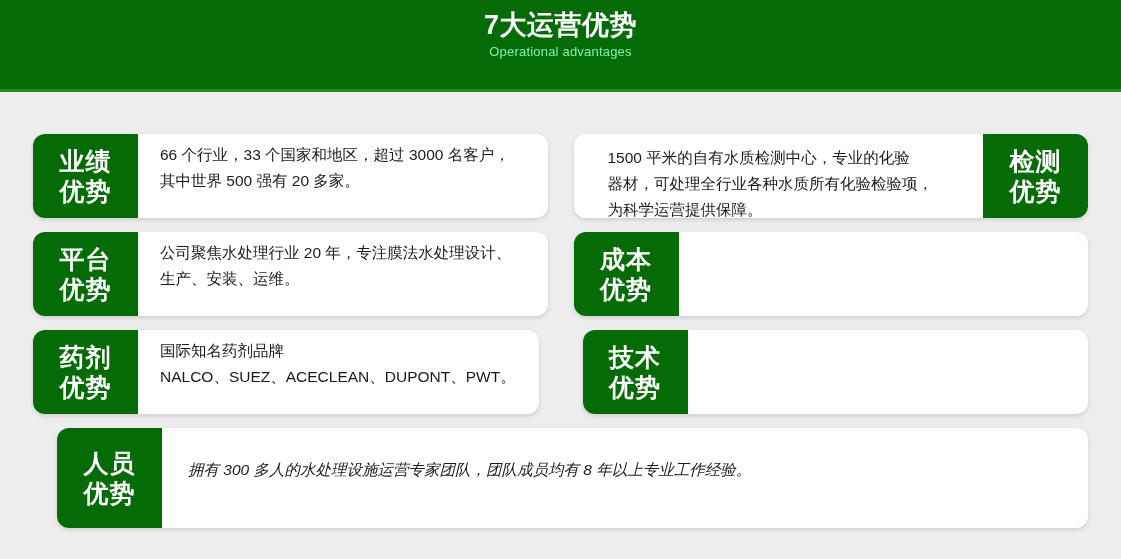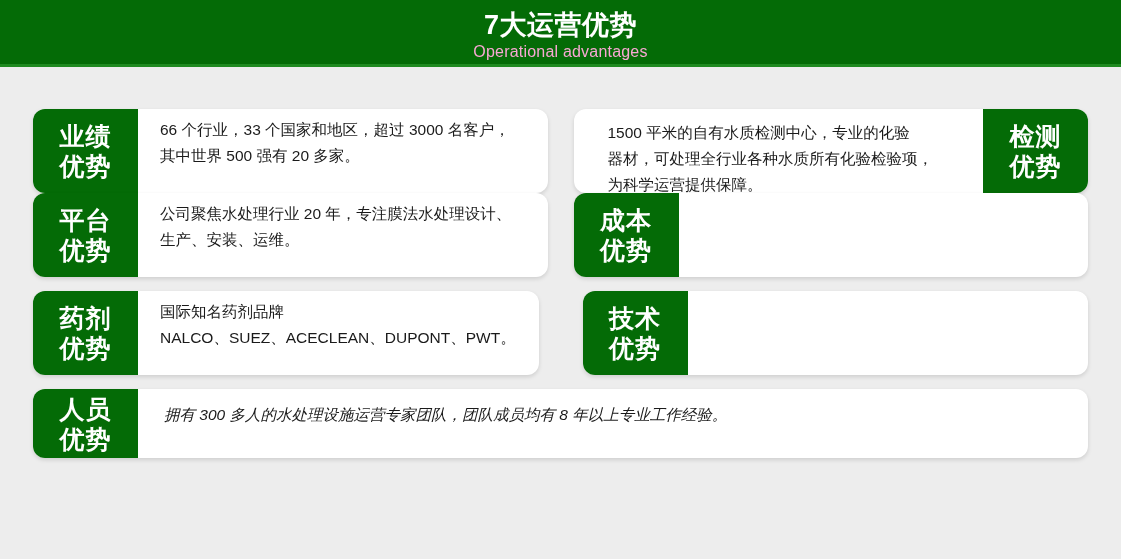--- a/index.html
+++ b/index.html
@@ -10,70 +10,71 @@
     width: 1121px;
     height: 559px;
     background: #ededed;
     font-family: "Liberation Sans", "DejaVu Sans", sans-serif;
     overflow: hidden;
   }
 
   
   .header {
     position: relative;
-    height: 67px;
+    height: 92px;
     background: #046b06;
     border-bottom: 3px solid #1f8a20;
     text-align: center;
     box-sizing: border-box;
     padding-top: 9px;
   }
   .header-title {
     color: #ffffff;
     font-size: 27px;
     font-weight: bold;
     line-height: 33px;
     letter-spacing: 0.5px;
   }
   .header-subtitle {
-    color: #f9a8d4;
-    font-size: 16px;
+    color: #86efac;
+    font-size: 13px;
     line-height: 20px;
     letter-spacing: 0.2px;
   }
 
   
   .board {
     position: relative;
     padding: 0;
   }
 
   .row {
     display: flex;
     padding: 0 33px;
     gap: 26px;
   }
   .row.row-1 { margin-top: 42px; }
-  .row.row-2 { margin-top: 0; }
+  .row.row-2 { margin-top: 14px; }
   .row.row-3 { margin-top: 14px; gap: 44px; }
   .row.row-4 { margin-top: 14px; }
 
   .card {
     position: relative;
     display: flex;
     flex: 1 1 0;
     min-width: 0;
     height: 84px;
     border-radius: 12px;
     background: #ffffff;
     box-shadow: 0 2px 4px rgba(0,0,0,0.13);
     overflow: hidden;
   }
   .card.full {
-    height: 69px;
+    height: 100px;
+    margin-left: 24px;
   }
 
   .badge {
     flex: 0 0 105px;
     background: #046b06;
     color: #ffffff;
     font-size: 25px;
     font-weight: bold;
     line-height: 30px;
     letter-spacing: 1px;

